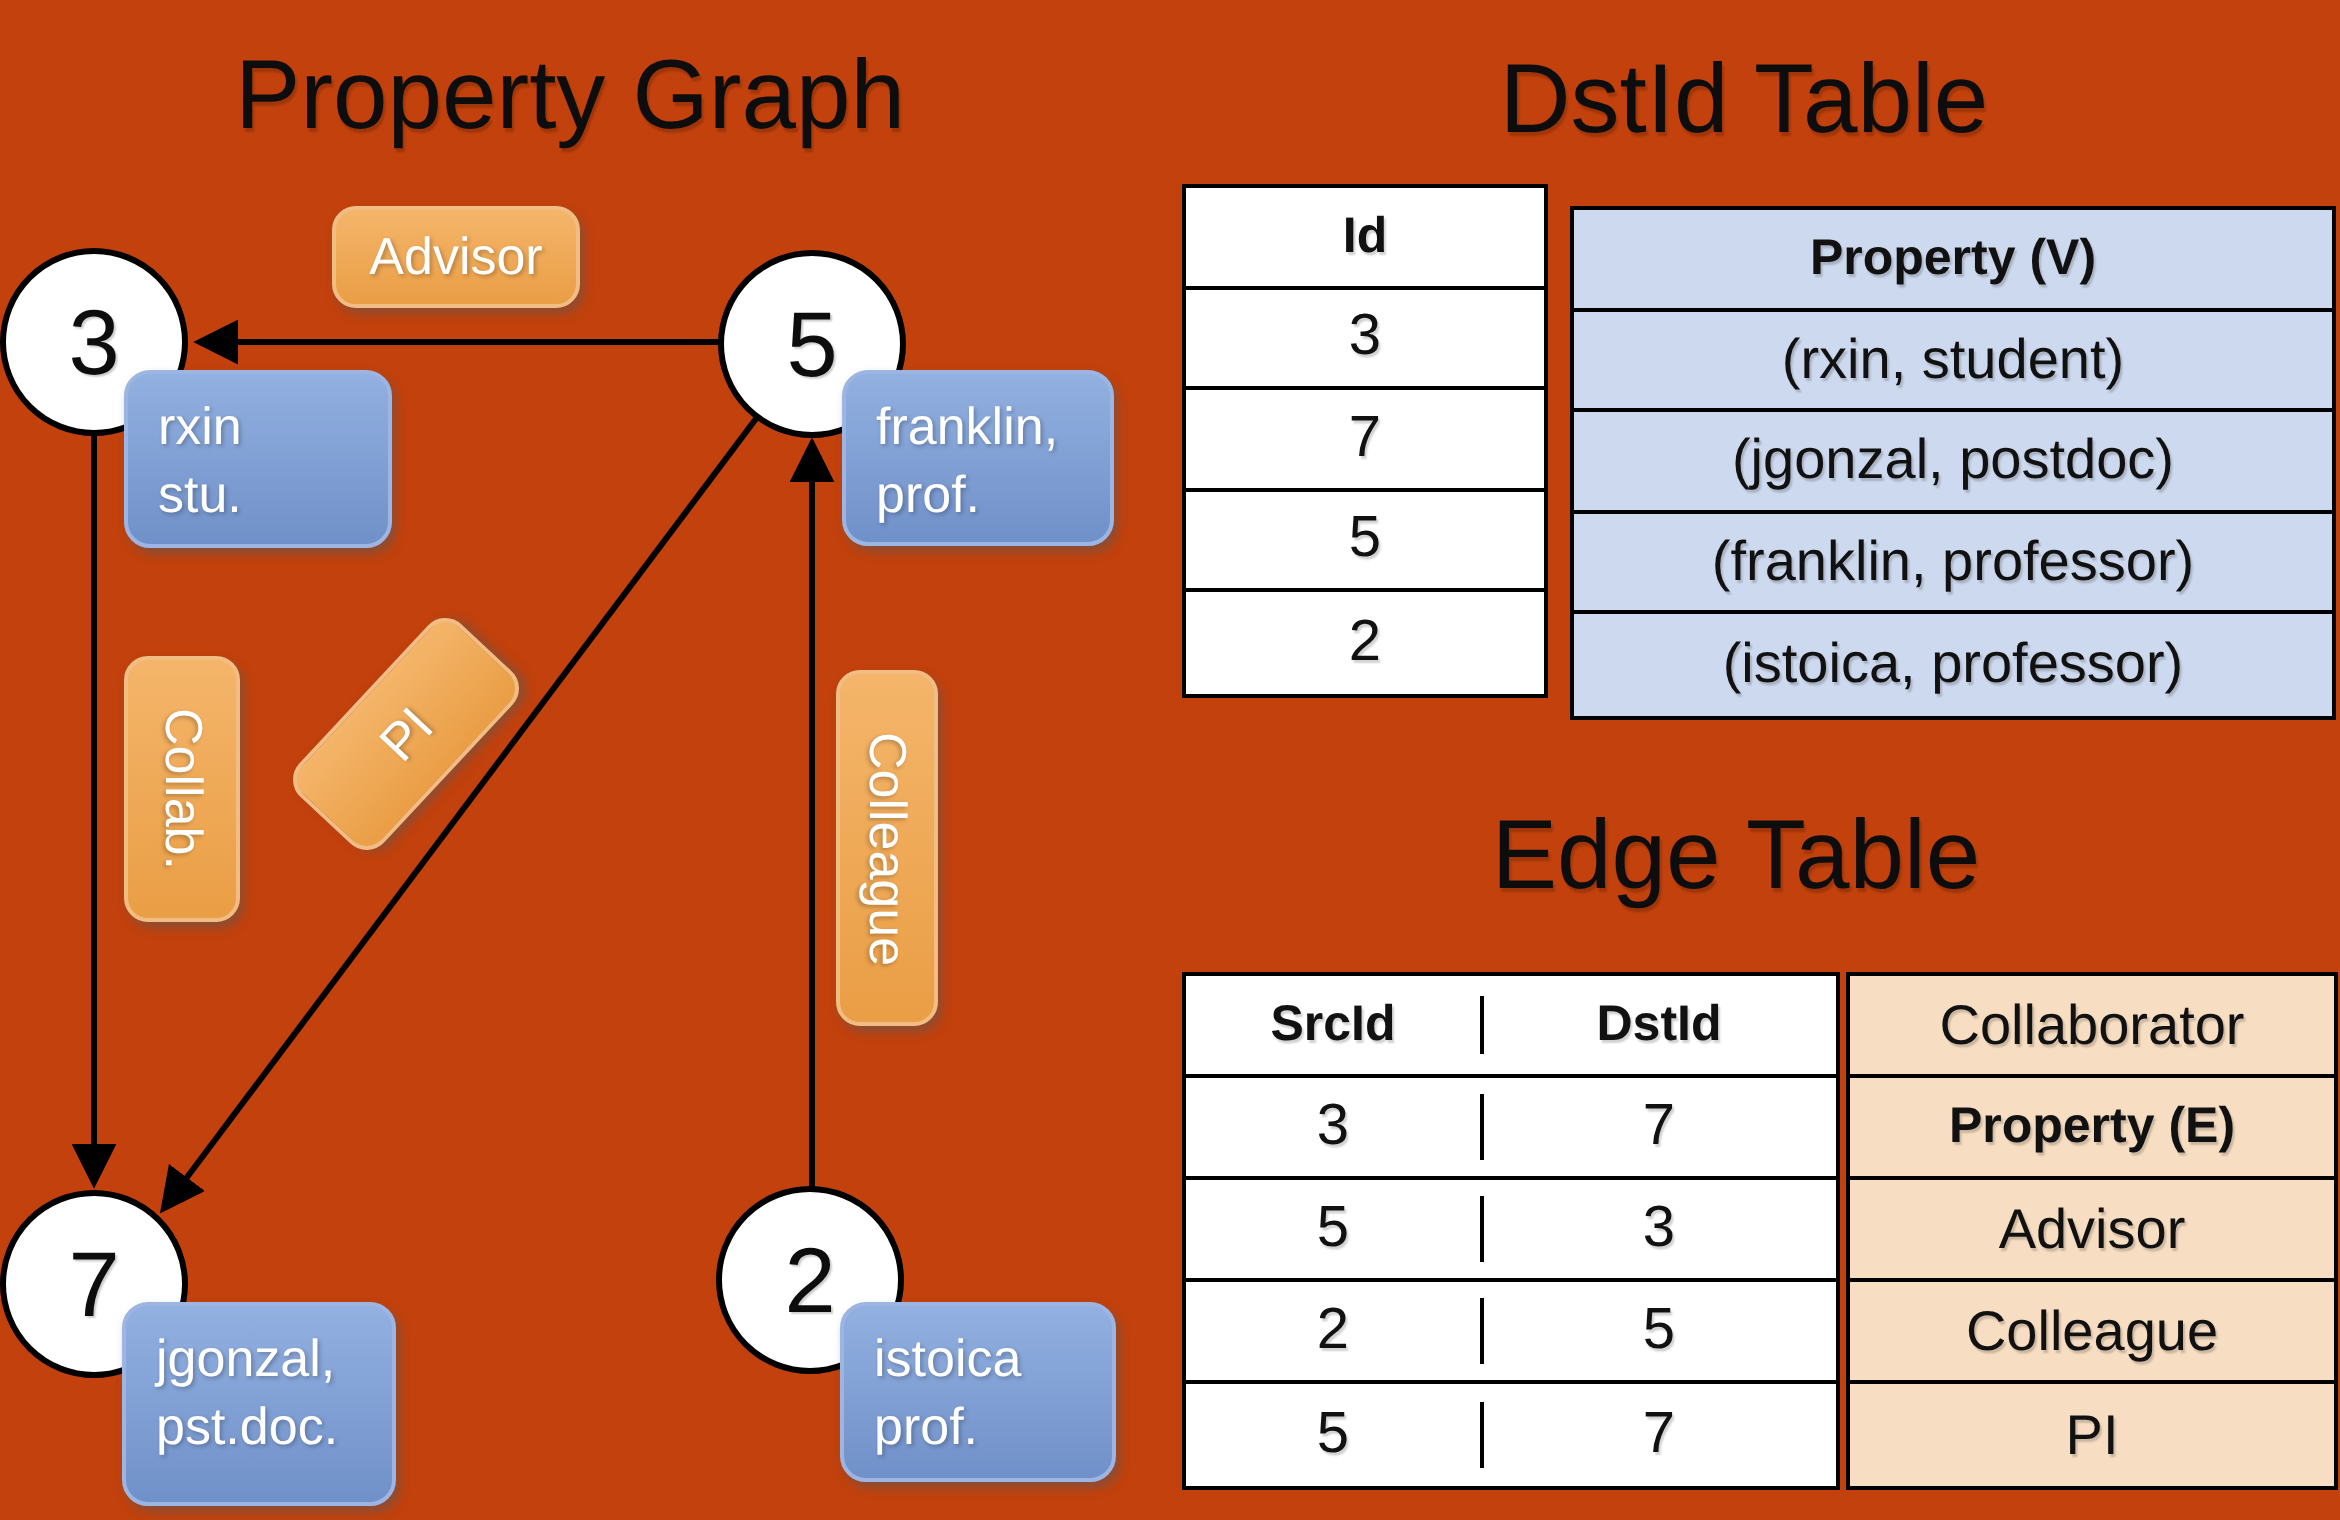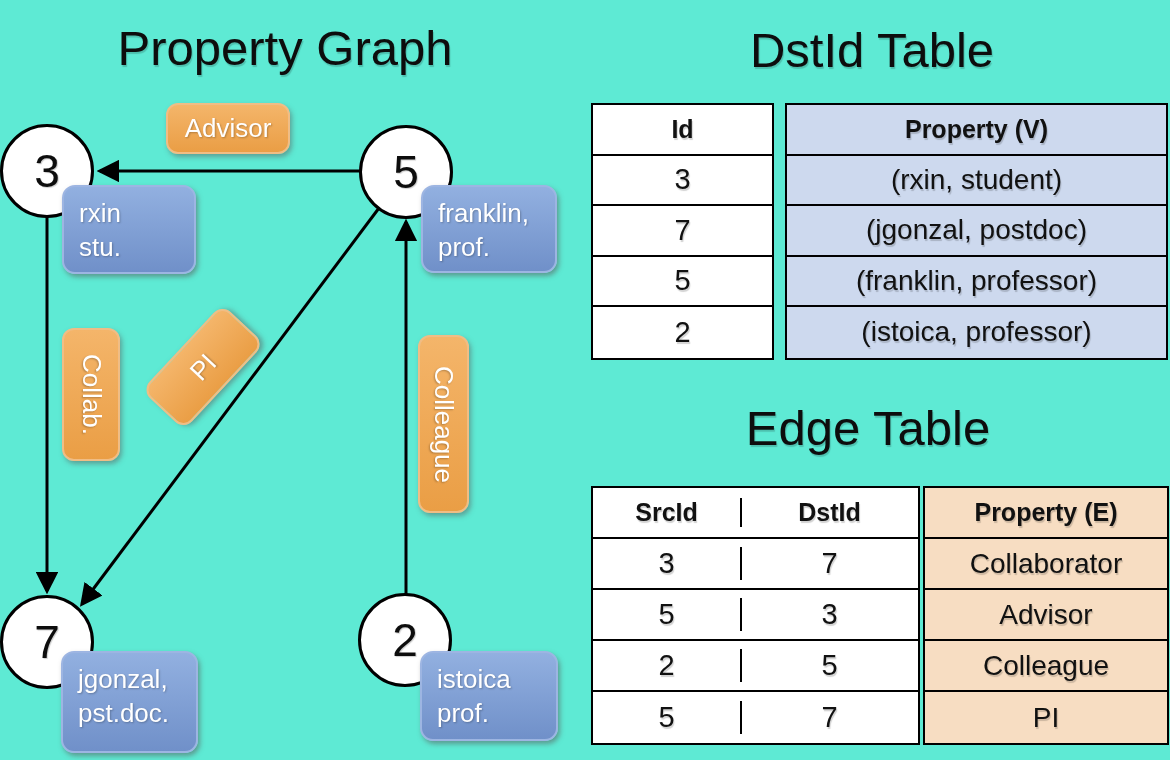--- a/index.html
+++ b/index.html
@@ -1,17 +1,17 @@
 <!DOCTYPE html>
 <html><head>
 <meta charset="utf-8">
 <style>
   html,body{margin:0;padding:0;background:#fff;}
   .stage{
-    position:relative;width:1170px;height:760px;background:#5eead4;overflow:hidden;
+    position:relative;width:1170px;height:760px;background:#c2410c;overflow:hidden;
     font-family:"Liberation Sans",sans-serif;color:#111;
   }
   .title{
     position:absolute;text-align:center;font-size:49px;letter-spacing:0px;
     color:#0d0d0d;text-shadow:1px 2px 1px rgba(0,0,0,0.18);white-space:nowrap;
   }
   
   .edges-svg{position:absolute;left:0;top:0;width:585px;height:760px;}
   .vertex-circle{
     position:absolute;width:88px;height:88px;border:3px solid #000;border-radius:50%;
@@ -113,21 +113,21 @@
   </div>
   <div class="elabel" style="left:144px;top:338px;width:118px;height:58px;transform:rotate(-47deg);">
     <span>PI</span>
   </div>
   <div class="elabel" style="left:418px;top:335px;width:51px;height:178px;">
     <span class="vert">Colleague</span>
   </div>
 
   <div class="title" style="left:672px;top:22px;width:400px;">DstId Table</div>
 
-  <div class="tcol" style="left:591px;top:103px;width:183px;">
+  <div class="tcol" style="left:591px;top:92px;width:183px;">
     <div class="trow hdr vrow">Id</div>
     <div class="trow vrow">3</div>
     <div class="trow vrow">7</div>
     <div class="trow vrow">5</div>
     <div class="trow vrow">2</div>
   </div>
 
   <div class="tcol" style="left:785px;top:103px;width:383px;">
     <div class="trow hdr vrow vfill">Property (V)</div>
     <div class="trow vrow vfill propcell">(rxin, student)</div>
@@ -155,20 +155,20 @@
       <div class="c first" style="width:148px;">2</div>
       <div class="c" style="width:176px;">5</div>
     </div>
     <div class="trow erow split">
       <div class="c first" style="width:148px;">5</div>
       <div class="c" style="width:176px;">7</div>
     </div>
   </div>
 
   <div class="tcol" style="left:923px;top:486px;width:246px;">
+    <div class="trow erow efill propcell">Collaborator</div>
     <div class="trow hdr erow efill">Property (E)</div>
-    <div class="trow erow efill propcell">Collaborator</div>
     <div class="trow erow efill propcell">Advisor</div>
     <div class="trow erow efill propcell">Colleague</div>
     <div class="trow erow efill propcell">PI</div>
   </div>
 
 </div>
 
 </body></html>

